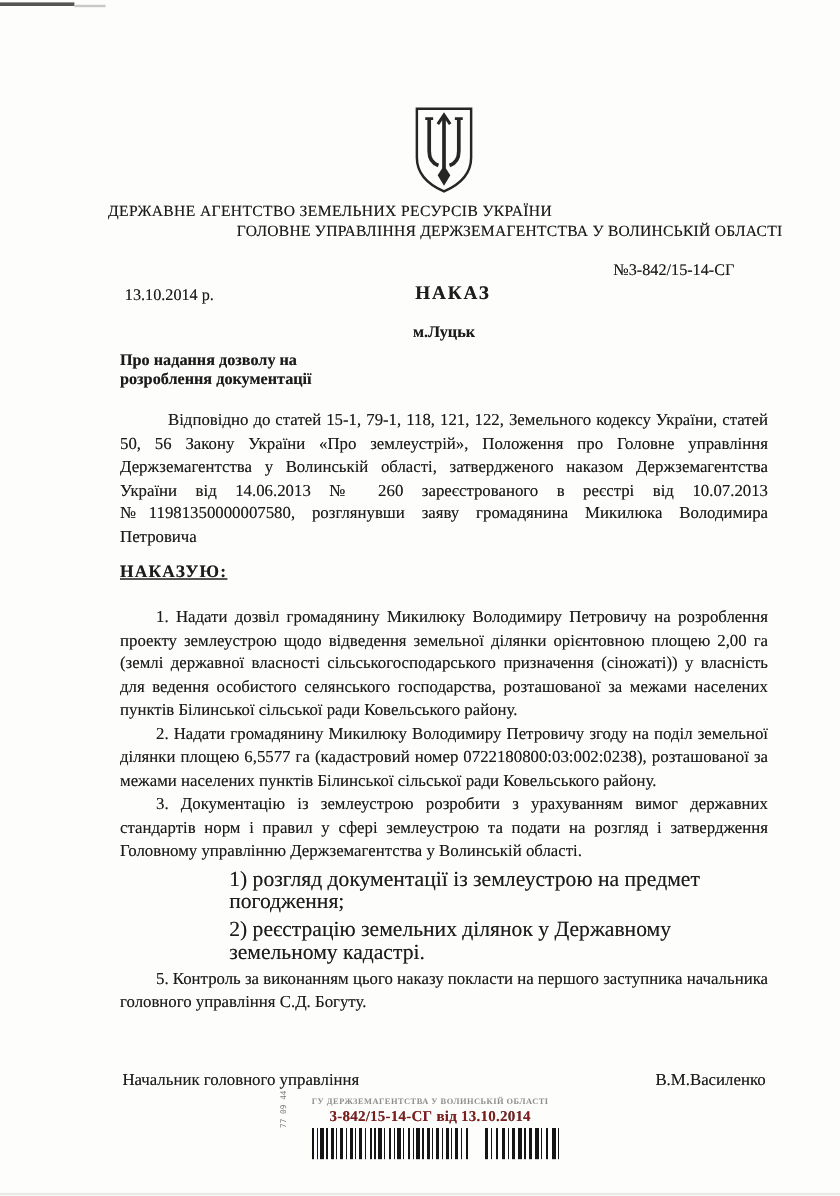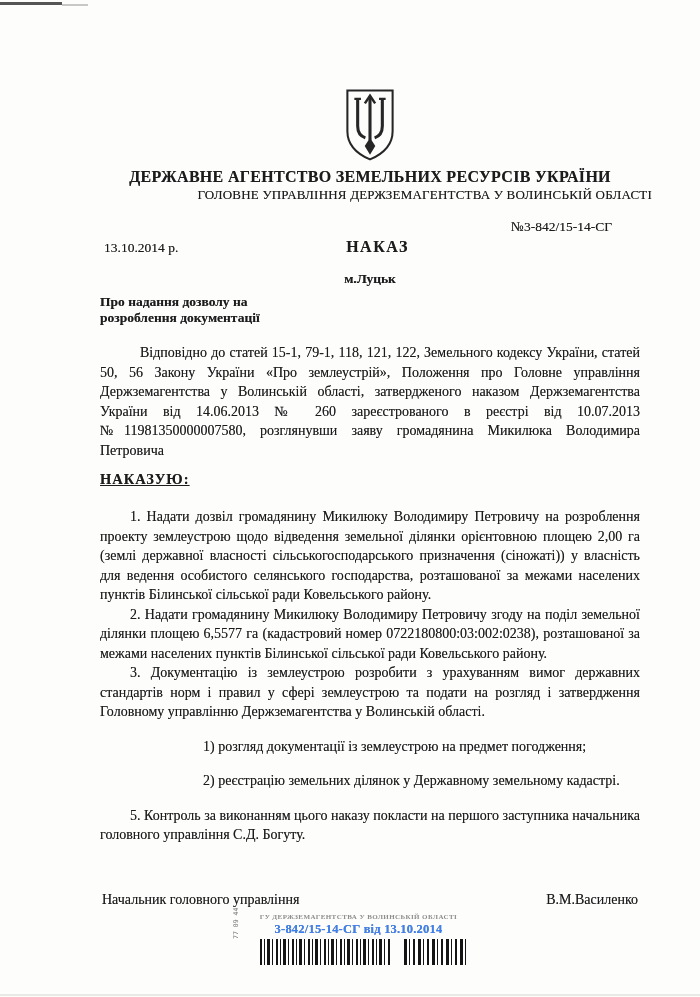--- a/index.html
+++ b/index.html
@@ -15,21 +15,21 @@
   .top-artifact{position:absolute;top:2px;left:0;width:62px;height:3px;background:#555;}
   .top-artifact-light{position:absolute;top:4px;left:62px;width:26px;height:2px;background:#c8c8c6;}
   .bottom-edge{position:absolute;bottom:1px;left:0;right:0;height:2px;background:#e9e9e6;}
   .content{position:absolute;left:100px;top:0;width:540px;}
   .fuzz{text-shadow:0 0 .5px rgba(20,20,20,.55);}
 
   .emblem{margin:88px auto 6px auto;width:60px;height:74px;display:block;}
   .emblem svg{display:block;width:100%;height:100%;}
 
   .agency1{
-    text-align:center;font-weight:bold;font-size:16px;letter-spacing:.3px;
+    font-weight:normal;font-size:13px;letter-spacing:.3px;
     white-space:nowrap;margin-left:-10px;margin-right:-10px;
   }
   .agency2{
     text-align:right;font-size:13px;letter-spacing:.2px;
     white-space:nowrap;margin-left:-12px;margin-right:-12px;margin-top:1px;
   }
 
   .docnum{
     text-align:right;margin-top:16px;margin-right:28px;font-size:13.5px;
   }
@@ -41,29 +41,29 @@
   .subject{margin-top:7px;font-weight:bold;font-size:13.5px;line-height:16px;width:230px;}
 
   .preamble{
     margin:17px 0 0 0;font-size:14px;line-height:19.5px;
     text-align:justify;text-indent:40px;
   }
   .order-heading{margin-top:11px;font-weight:bold;font-size:14.5px;letter-spacing:1px;text-decoration:underline;}
 
   .items{margin-top:19px;}
   .item{margin:0;font-size:14px;line-height:19.5px;text-align:justify;text-indent:30px;}
-  .subitem{margin:15px;font-size:14px;line-height:19.5px;padding-left:88px;}
+  .subitem{margin:3px;font-size:18px;line-height:19.5px;padding-left:88px;}
 
   .sig-row{position:relative;margin-top:47px;height:18px;font-size:14px;}
   .sig-title{position:absolute;left:2px;top:0;}
   .sig-name{position:absolute;right:2px;top:0;}
 
   .sticker{position:relative;margin-top:3px;margin-left:146px;width:225px;}
   .sticker-line1{font-size:7px;color:#8d8d8d;font-weight:bold;letter-spacing:.4px;white-space:nowrap;text-align:center;}
-  .sticker-line2{font-size:12.5px;font-weight:bold;color:#3b82f6;text-align:center;margin-top:1px;letter-spacing:.2px;}
+  .sticker-line2{font-size:12.5px;font-weight:bold;color:#7f1d1d;text-align:center;margin-top:1px;letter-spacing:.2px;}
   .sticker-side{
     position:absolute;left:-14px;top:26px;font-size:6.5px;color:#777;
     transform:rotate(-90deg);transform-origin:left top;white-space:nowrap;
     font-family:"DejaVu Sans Mono",monospace;
   }
   .bars{display:flex;gap:14px;margin-top:2px;margin-left:14px;height:26px;align-items:stretch;}
   .bar-group-a{
     width:130px;
     background:repeating-linear-gradient(90deg,#151515 0 2px,#fff 2px 4px,#151515 4px 5px,#fff 5px 7px,#151515 7px 10px,#fff 10px 12px,#151515 12px 13px,#fff 13px 16px);
   }

